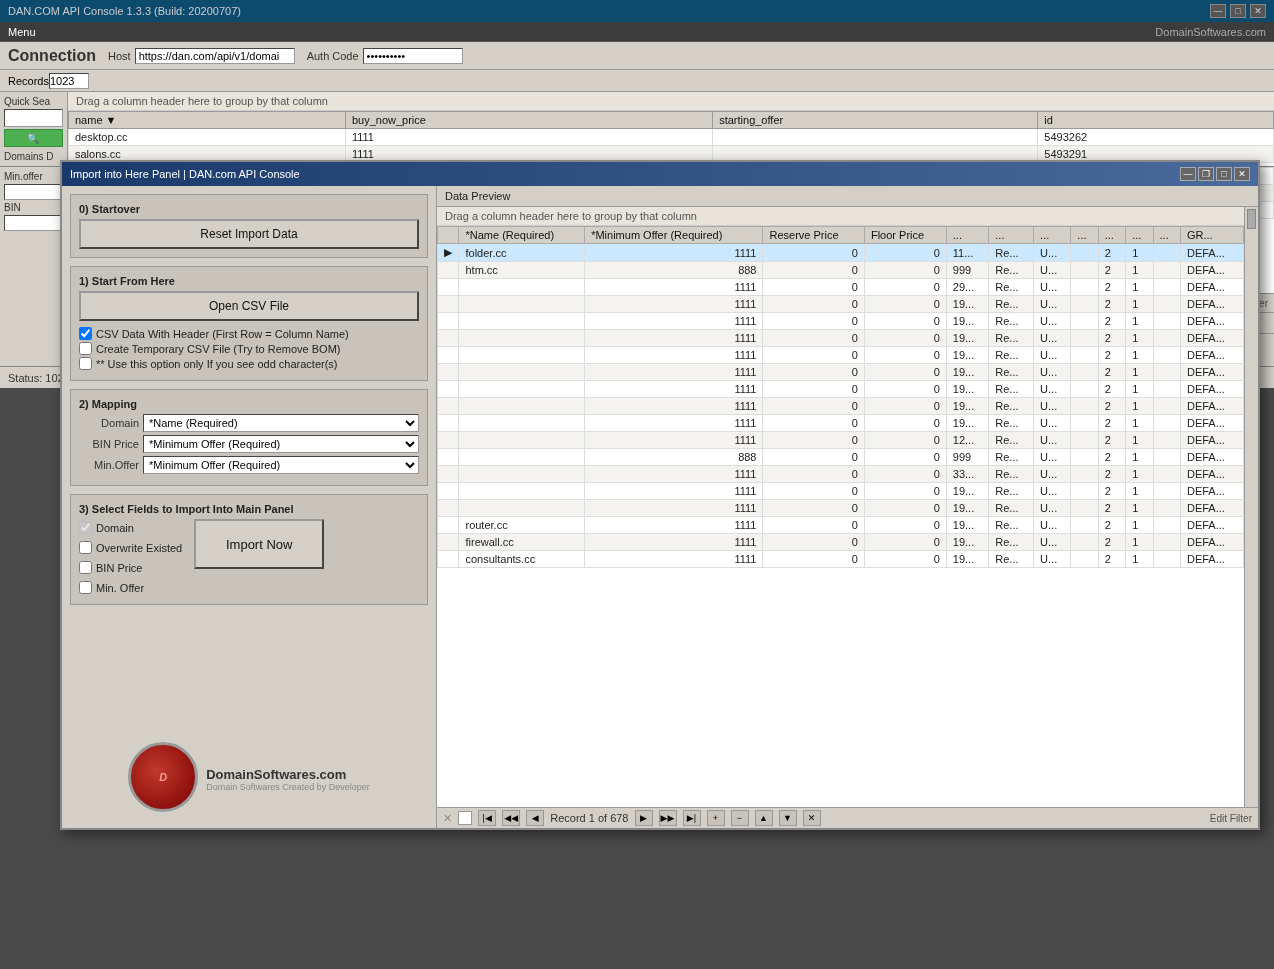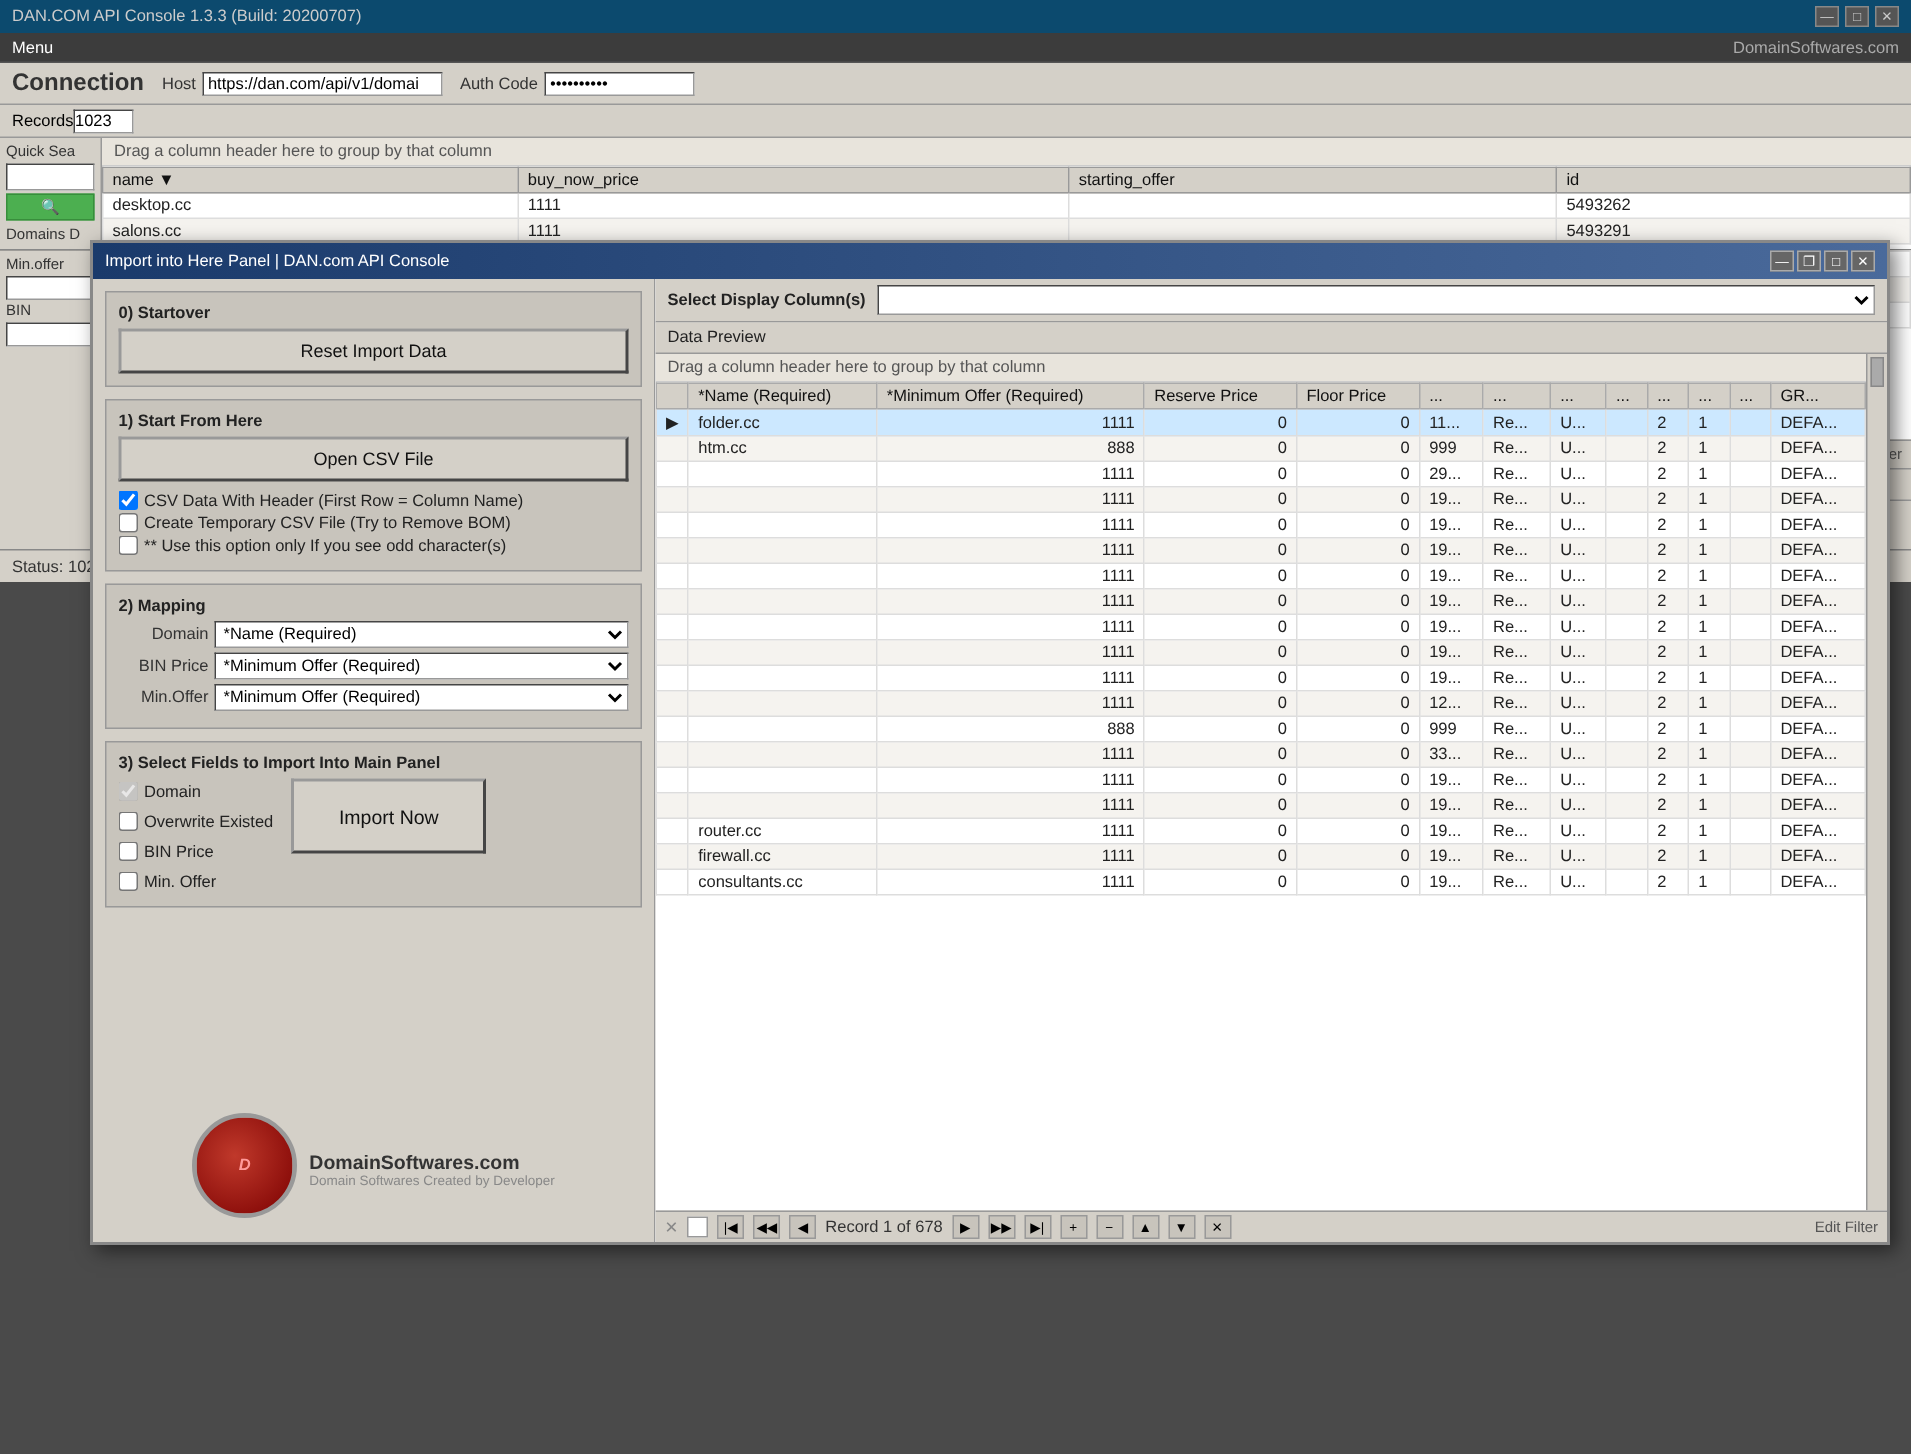--- a/index.html
+++ b/index.html
@@ -705,24 +705,20 @@
             <div>
               <div class="logo-text">DomainSoftwares.com</div>
               <div class="logo-sub">Domain Softwares Created by Developer</div>
             </div>
           </div>
         </div>
       </div>
 
       <div class="modal-right">
 
-        <div class="select-cols-bar">
-          <span class="select-cols-label">Select Display Column(s)</span>
-          <select class="select-cols-dropdown"></select>
-        </div>
 
         <div class="data-preview-header">Data Preview</div>
 
         <div style="display:flex; flex:1; overflow:hidden;">
           <div class="preview-table-wrapper">
             <div class="preview-group-row">Drag a column header here to group by that column</div>
             <table class="preview-table">
               <thead>
                 <tr>
                   <th style="width:16px;"></th>

